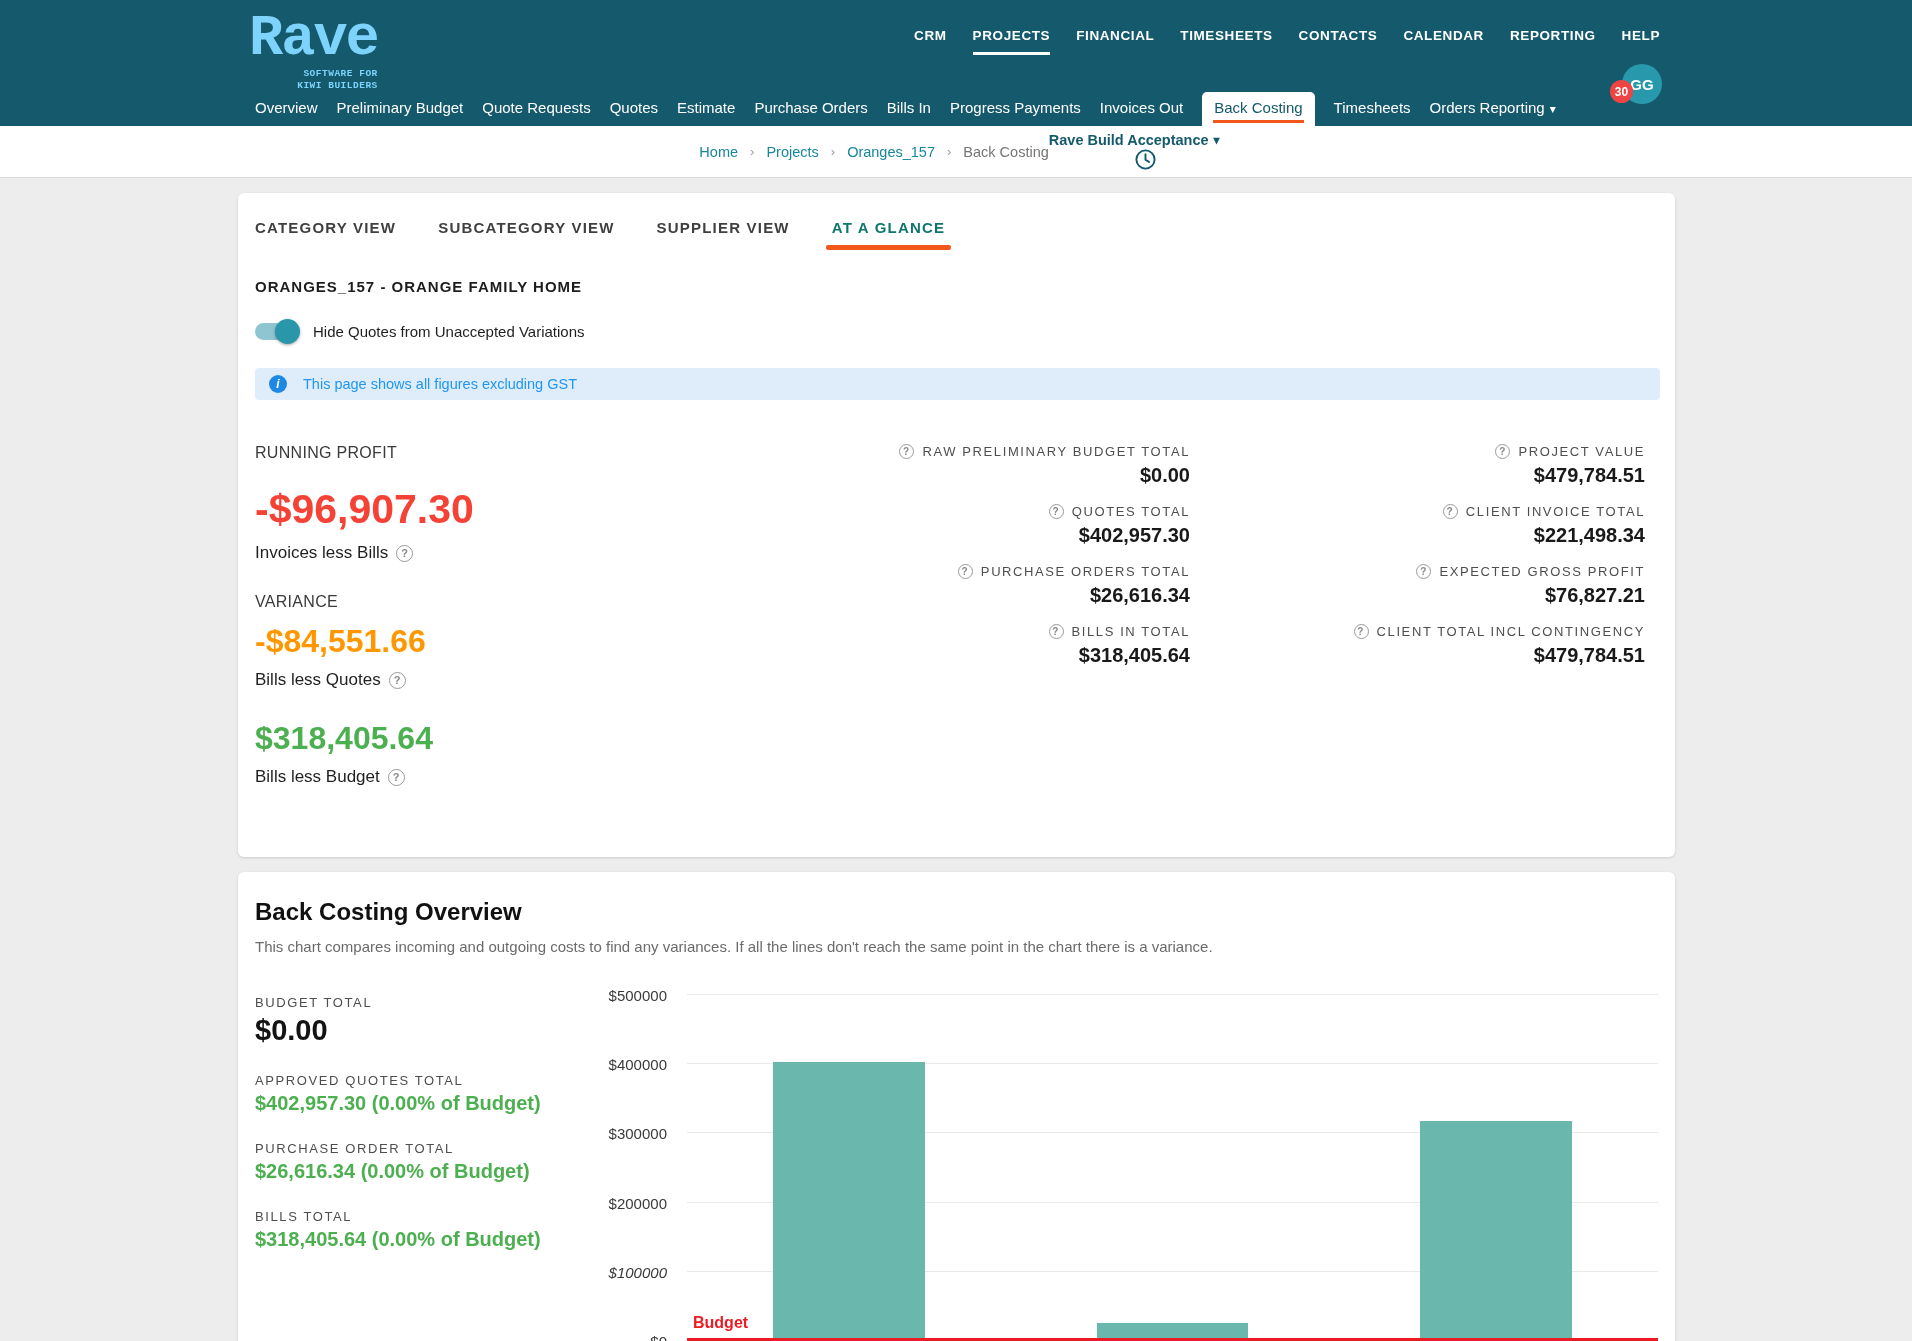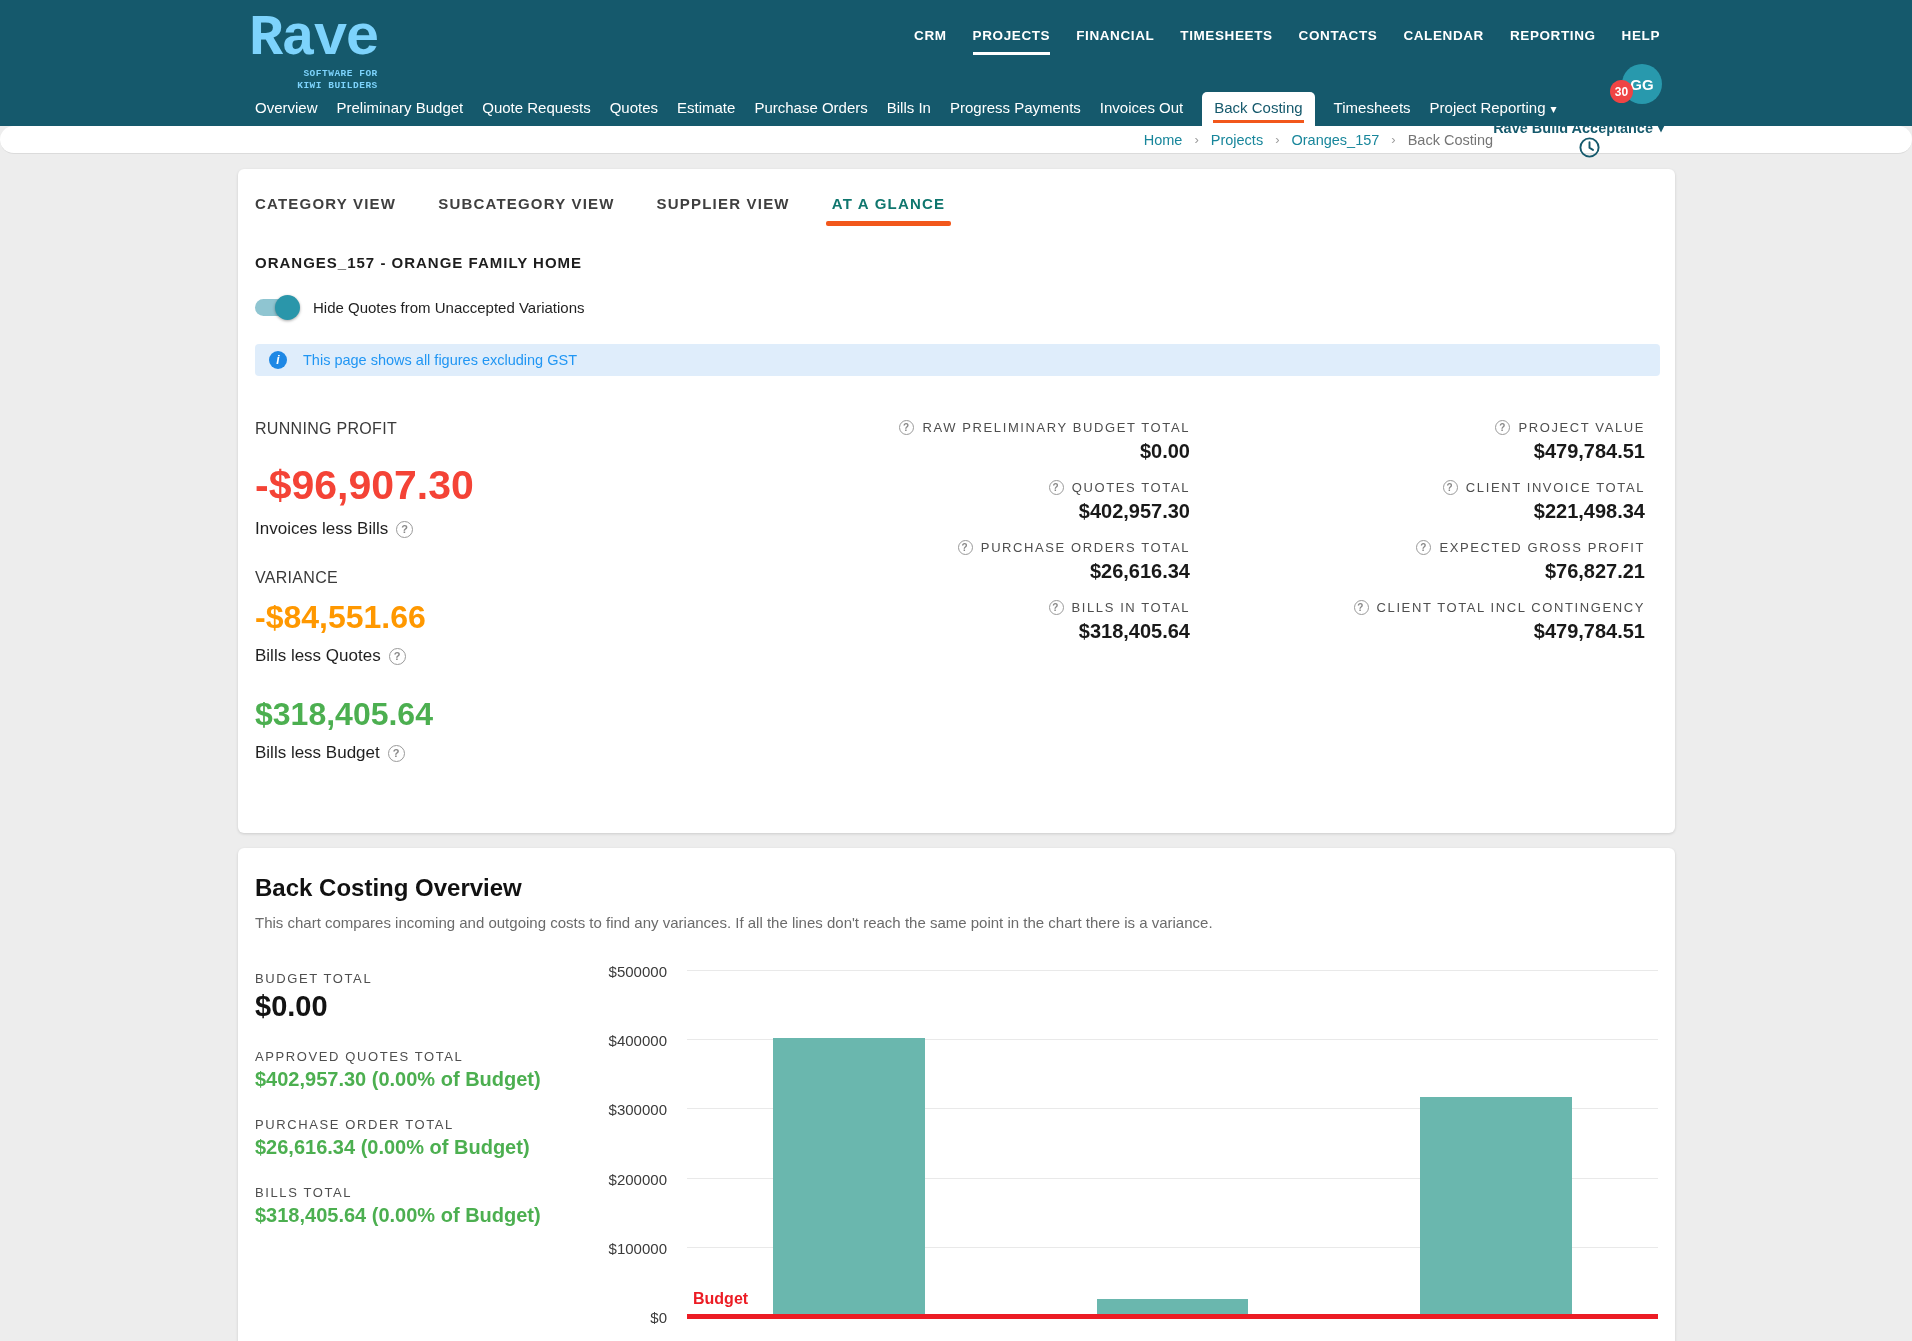--- a/index.html
+++ b/index.html
@@ -17,21 +17,21 @@
   .avatar-wrap { position:absolute; right:250px; top:58px; width:44px; height:44px; cursor:pointer; }
   .avatar-circle { position:absolute; right:0; top:6px; width:40px; height:40px; border-radius:50%; background:#2899AD; color:#fff; font-size:15px; font-weight:bold; display:flex; align-items:center; justify-content:center; }
   .avatar-badge { position:absolute; left:-8px; top:-2px; min-width:23px; height:23px; border-radius:50%; background:#ef4444; color:#fff; font-size:12px; font-weight:bold; display:flex; align-items:center; justify-content:center; z-index:2;margin-top:24px; }
   .sub-nav { position:absolute; left:255px; bottom:0; display:flex; align-items:flex-end; }
   .sub-nav-item { color:#fff; font-size:15px; margin-right:19px; padding:7px 0 10px; white-space:nowrap; cursor:pointer; }
   .sub-nav-item.active { background:#fff; color:#15596C; font-weight:normal; padding:7px 12px 10px; border-radius:5px 5px 0 0; position:relative; }
   .sub-nav-item.active::after { content:""; position:absolute; left:11px; right:11px; bottom:3px; height:3px; background:#F2571B; }
   .caret { font-size:12px; margin-left:5px; }
 
   
-  .breadcrumb-bar { height:28px; background:#fff; border-bottom:1px solid #DBDBDB; display:flex; align-items:center; justify-content:flex-end; padding:0 248px 0 255px; flex:0 0 auto;border-radius:14px; }
+  .breadcrumb-bar { height:52px; background:#fff; border-bottom:1px solid #DBDBDB; display:flex; align-items:center; justify-content:center; padding:0 248px 0 255px; flex:0 0 auto; }
   .breadcrumb { display:flex; align-items:center; font-size:14.5px; }
   .crumb-link { color:#18869B; text-decoration:none; cursor:pointer; }
   .crumb-sep { color:#9c9c9c; margin:0 12px; font-size:13px; }
   .crumb-current { color:#757575; }
   .context { display:flex; align-items:center;flex-direction:column; }
   .context-selector { color:#15596C; font-weight:bold; font-size:14.5px; cursor:pointer; display:flex; align-items:center; }
   .clock-btn { margin-left:22px; cursor:pointer; display:flex; align-items:center; }
 
   
   .body { flex:1; padding:15px 237px 0 238px; }
@@ -128,21 +128,21 @@
       <span class="sub-nav-item">Preliminary Budget</span>
       <span class="sub-nav-item">Quote Requests</span>
       <span class="sub-nav-item">Quotes</span>
       <span class="sub-nav-item">Estimate</span>
       <span class="sub-nav-item">Purchase Orders</span>
       <span class="sub-nav-item">Bills In</span>
       <span class="sub-nav-item">Progress Payments</span>
       <span class="sub-nav-item">Invoices Out</span>
       <span class="sub-nav-item active">Back Costing</span>
       <span class="sub-nav-item">Timesheets</span>
-      <span class="sub-nav-item"><span>Project Reporting</span><span class="caret">▾</span></span>
+      <span class="sub-nav-item"><span>Orders Reporting</span><span class="caret">▾</span></span>
     </nav>
   </header>
 
   <div class="breadcrumb-bar">
     <nav class="breadcrumb">
       <span class="crumb-link">Home</span>
       <span class="crumb-sep">›</span>
       <span class="crumb-link">Projects</span>
       <span class="crumb-sep">›</span>
       <span class="crumb-link">Oranges_157</span>
@@ -298,21 +298,21 @@
           </div>
           <div>
             <div class="stat-label">BILLS TOTAL</div>
             <div class="stat-value green">$318,405.64 (0.00% of Budget)</div>
           </div>
         </div>
 
         <div class="chart">
           <div class="chart-ylabels">
               <div class="ytick" style="bottom: 0%;">$0</div>
-              <div class="ytick" style="bottom: 20%;">$100000</div>
+              <div class="ytick" style="bottom: 20%; font-style: italic;">$100000</div>
               <div class="ytick" style="bottom: 40%;">$200000</div>
               <div class="ytick" style="bottom: 60%;">$300000</div>
               <div class="ytick" style="bottom: 80%;">$400000</div>
               <div class="ytick" style="bottom: 100%;">$500000</div>
             </div>
           <div class="chart-plot">
               <div class="gridline" style="bottom: 0%;"></div>
               <div class="gridline" style="bottom: 20%;"></div>
               <div class="gridline" style="bottom: 40%;"></div>
               <div class="gridline" style="bottom: 60%;"></div>

